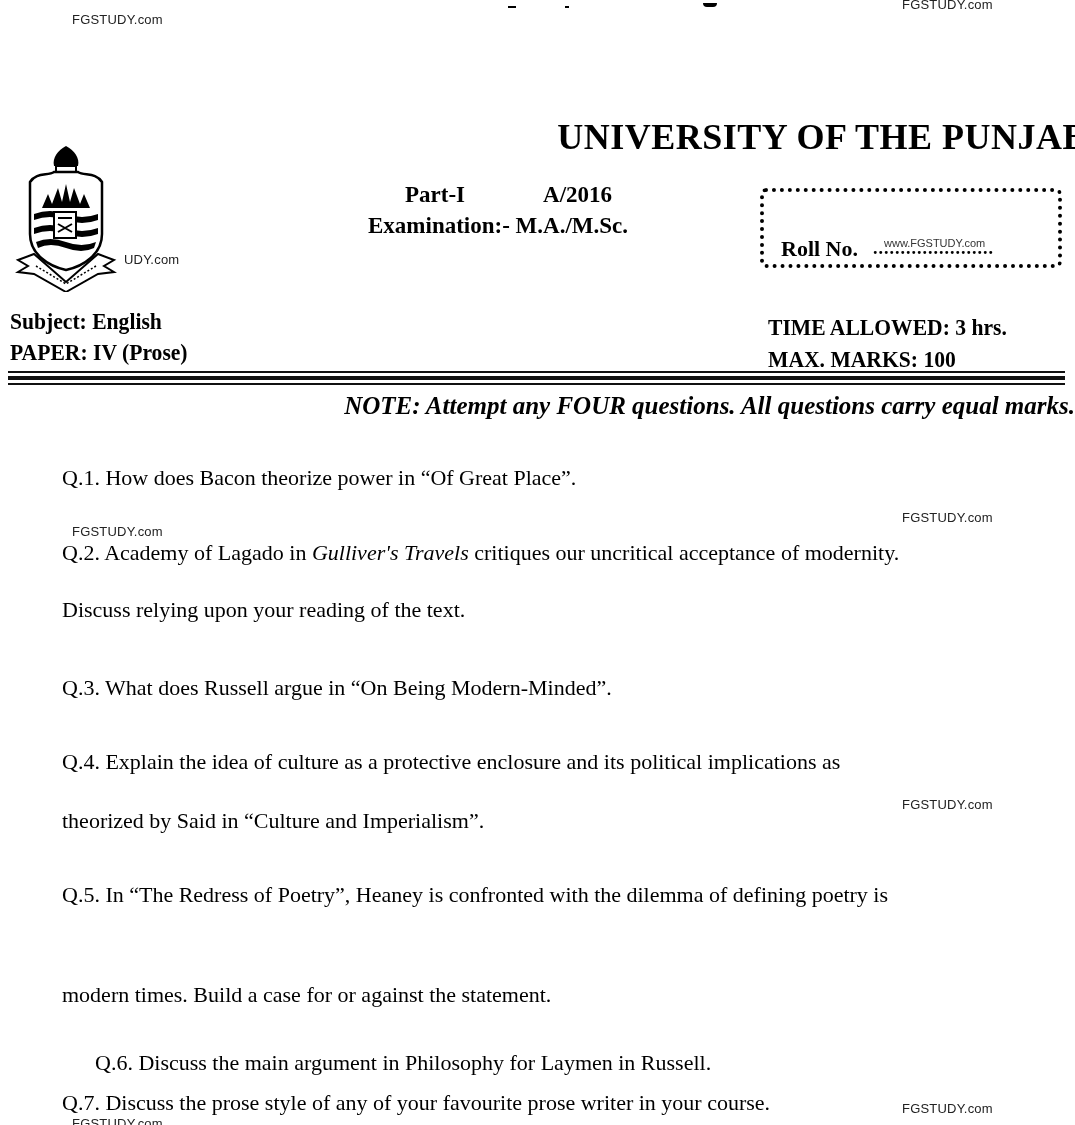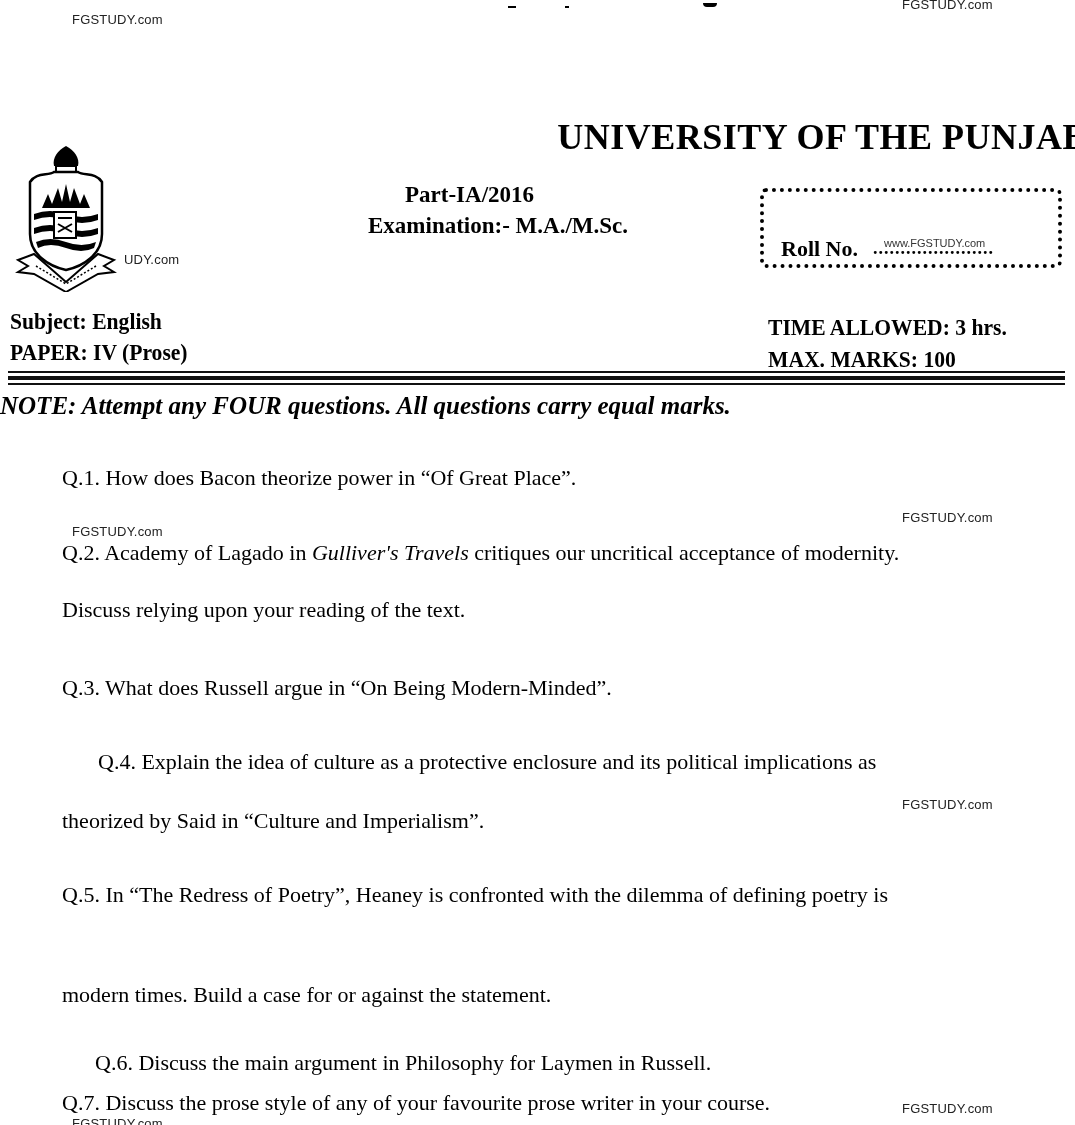--- a/index.html
+++ b/index.html
@@ -2,29 +2,29 @@
 <html><head>
 <meta charset="utf-8">
 <style>
   html, body { margin:0; padding:0; background:#ffffff; }
   body { width:1075px; height:1125px; position:relative; overflow:hidden; color:#000;
          font-family:"Liberation Serif", serif; }
   .abs { position:absolute; }
   .wm { position:absolute; font-family:"Liberation Sans", sans-serif; font-size:13px; color:#222; white-space:nowrap; letter-spacing:0.2px; }
   .title { left:12px; width:1075px; top:116px; text-align:right; font-weight:bold; font-size:36px; letter-spacing:0.5px; }
   .partline { left:405px; top:182px; font-weight:bold; font-size:23px; white-space:nowrap; }
-  .partline .yr { }
+  .partline .yr { margin-left:78px; }
   .examline { left:368px; top:213px; font-weight:bold; font-size:23px; white-space:nowrap; }
   .rollbox { left:760px; top:188px; width:302px; height:80px; border:4px dotted #000; border-radius:6px; box-sizing:border-box; }
   .rolllabel { left:781px; top:236px; font-weight:bold; font-size:22px; white-space:nowrap; }
   .rolldots { left:873px; top:238px; font-size:18px; font-weight:bold; letter-spacing:1px; white-space:nowrap; }
   .rollwm { left:884px; top:237px; font-family:"Liberation Sans", sans-serif; font-size:11px; color:#333; white-space:nowrap; }
   .hdr { font-weight:bold; font-size:24px; white-space:nowrap; transform:scaleX(0.9); transform-origin:left top; }
   .rule { left:8px; width:1057px; background:#111; }
-  .note { left:0; width:1075px; top:392px; text-align:left; font-weight:bold; font-style:italic; font-size:25px; }
+  .note { left:0; width:1075px; top:392px; text-align:right; font-weight:bold; font-style:italic; font-size:25px; }
   .q { position:absolute; left:62px; font-size:22px; white-space:nowrap; }
   .q i { font-style:italic; }
   .crest { left:14px; top:142px; width:104px; height:150px; }
 </style>
 </head>
 <body>
 
 <div class="wm" style="left:72px;top:12px;">FGSTUDY.com</div>
 <div class="wm" style="left:902px;top:-3px;">FGSTUDY.com</div>
 <div class="abs" style="left:508px;top:6px;width:8px;height:2px;background:#000;"></div>
@@ -84,21 +84,21 @@
   <span>Q.2.</span>
   <span>Academy of Lagado in </span><i>Gulliver's Travels</i><span> critiques our uncritical acceptance of modernity.</span>
 </div>
 <div class="q" style="top:597px;">Discuss relying upon your reading of the text.</div>
 
 <div class="q" style="top:675px;">
   <span>Q.3.</span>
   <span>What does Russell argue in “On Being Modern-Minded”.</span>
 </div>
 
-<div class="q" style="top:749px;margin-left:36px;">
+<div class="q" style="top:749px;">
   <span>Q.4.</span>
   <span>Explain the idea of culture as a protective enclosure and its political implications as</span>
 </div>
 <div class="wm" style="left:902px;top:797px;">FGSTUDY.com</div>
 <div class="q" style="top:808px;text-align:right;">theorized by Said in “Culture and Imperialism”.</div>
 
 <div class="q" style="top:882px;">
   <span>Q.5.</span>
   <span>In “The Redress of Poetry”, Heaney is confronted with the dilemma of defining poetry is</span>
 </div>

